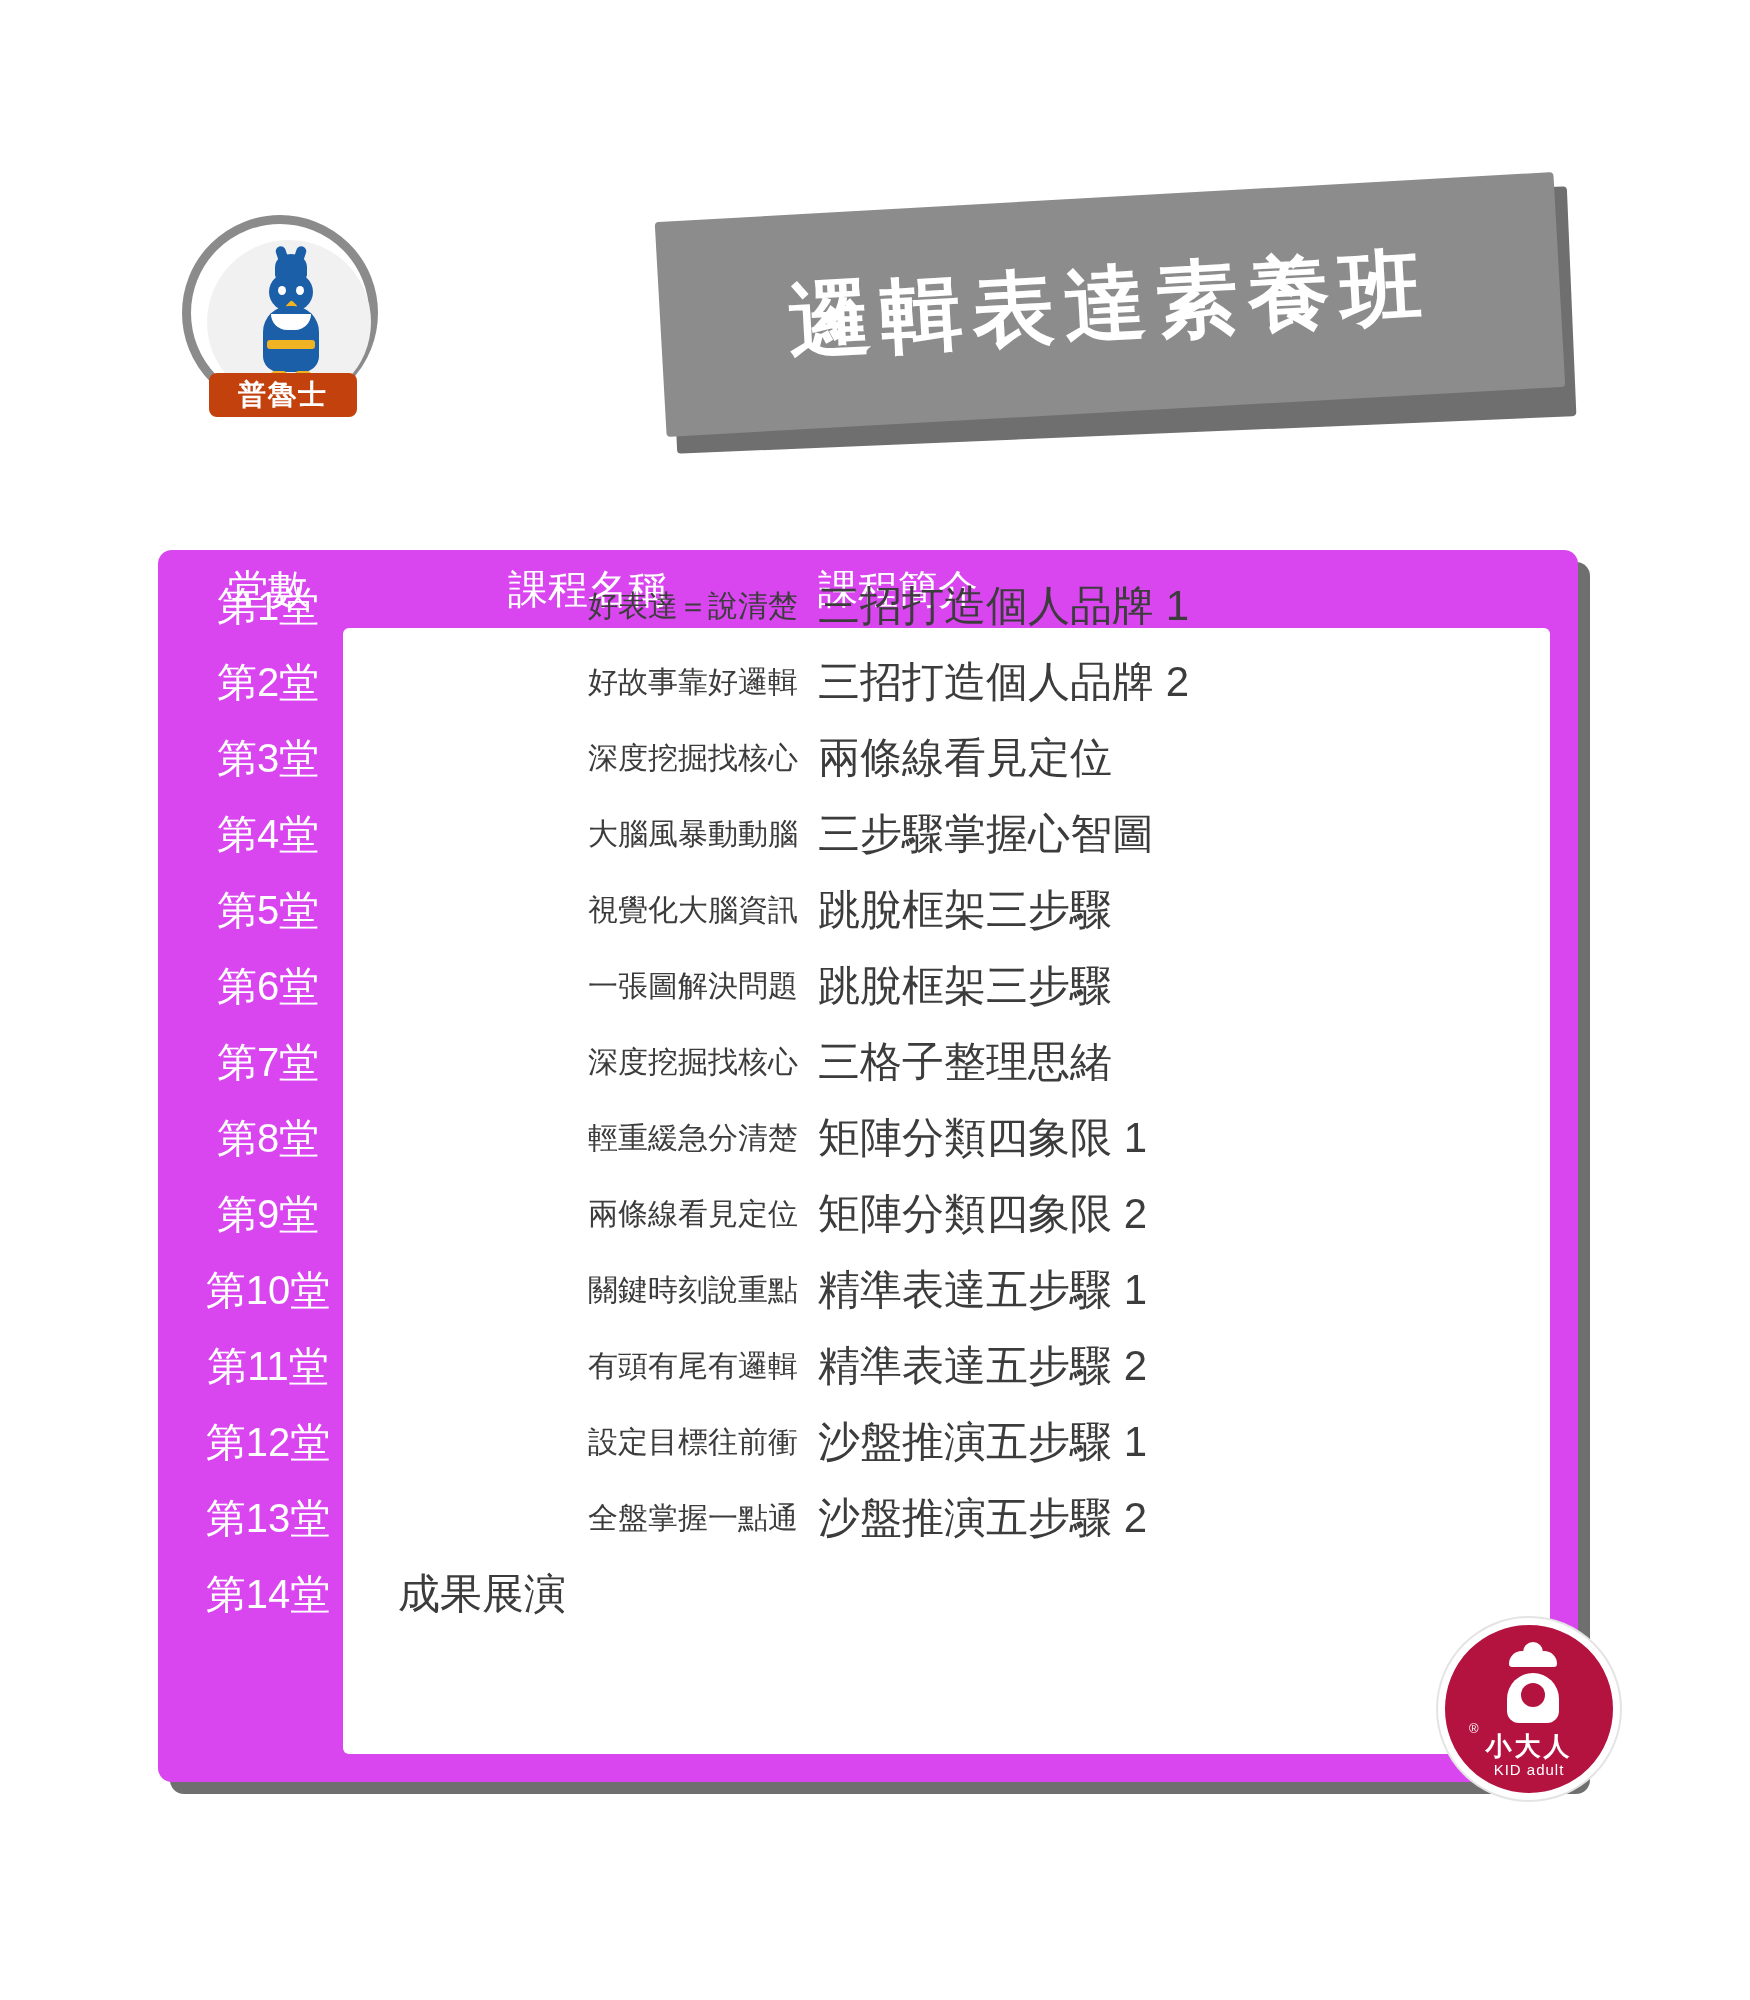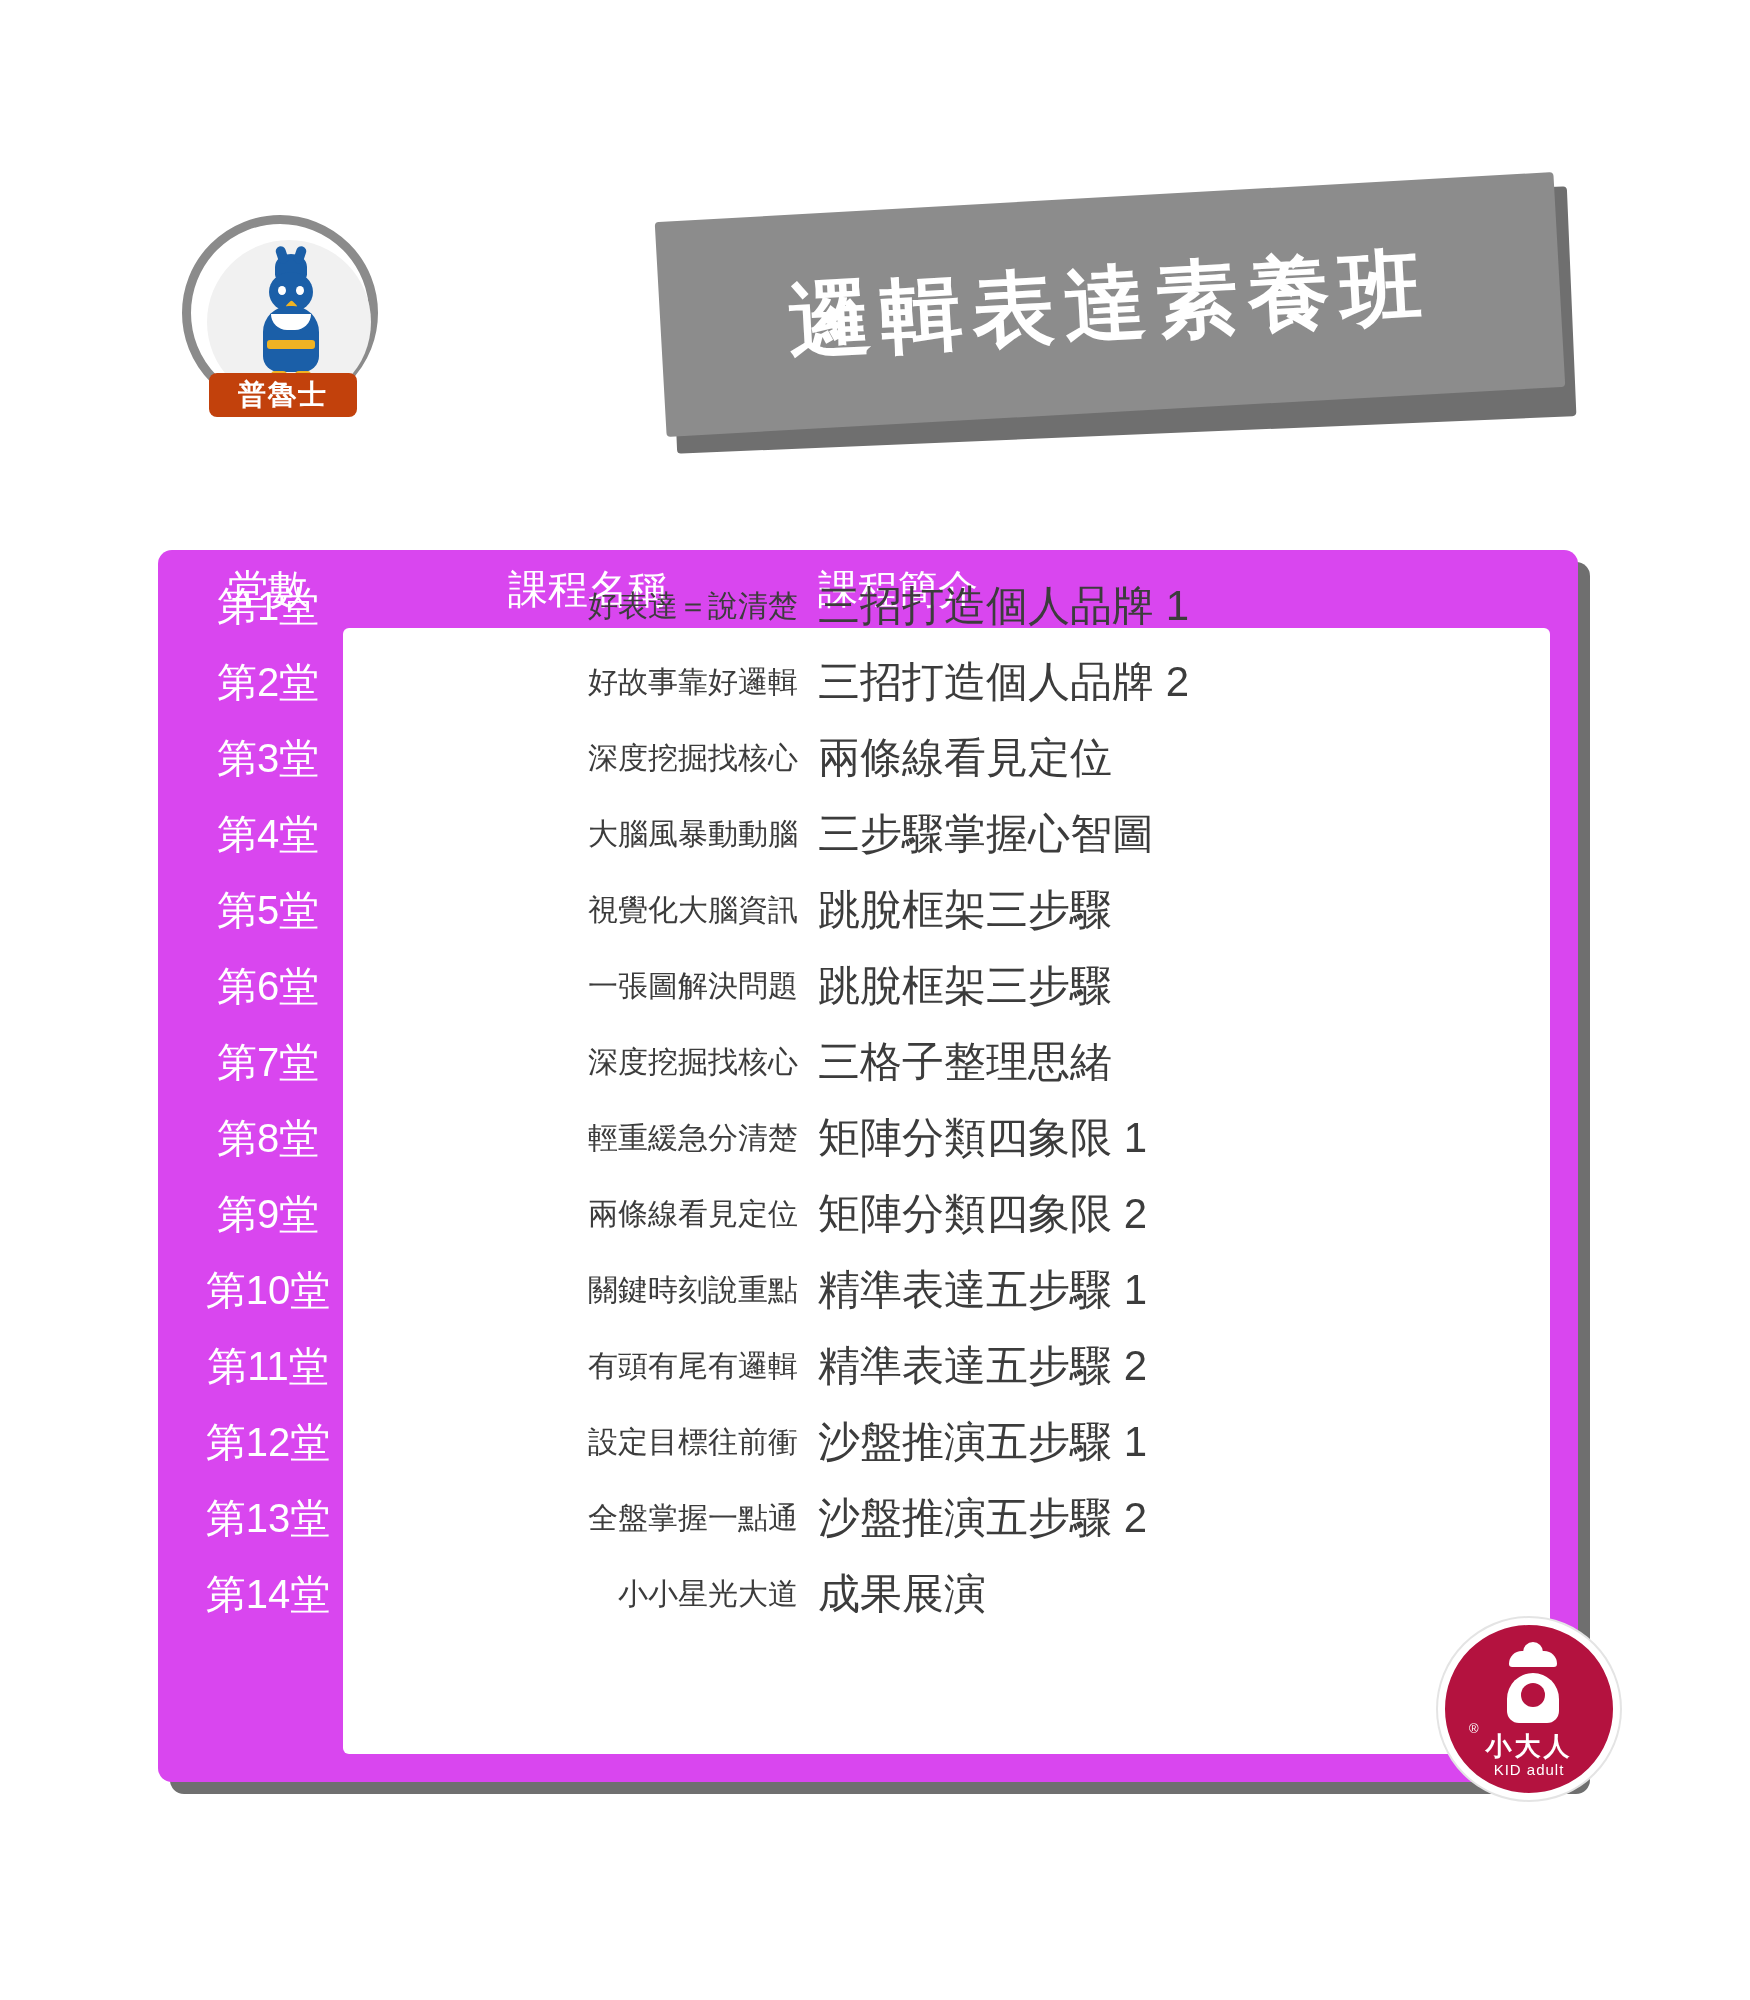--- a/index.html
+++ b/index.html
@@ -472,21 +472,20 @@
         <div class="cell-name">設定目標往前衝</div>
         <div class="cell-desc">沙盤推演五步驟 1</div>
       </div>
       <div class="row">
         <div class="cell-num">第13堂</div>
         <div class="cell-name">全盤掌握一點通</div>
         <div class="cell-desc">沙盤推演五步驟 2</div>
       </div>
       <div class="row">
         <div class="cell-num">第14堂</div>
-        <div class="cell-name">小小星光大道</div>
         <div class="cell-desc">成果展演</div>
       </div>
     </div>
 </div>
 
 <div class="brand-logo">
   <div class="logo-figure">
     <div class="logo-hat"></div>
     <div class="logo-body">
       <div class="logo-face"></div>

